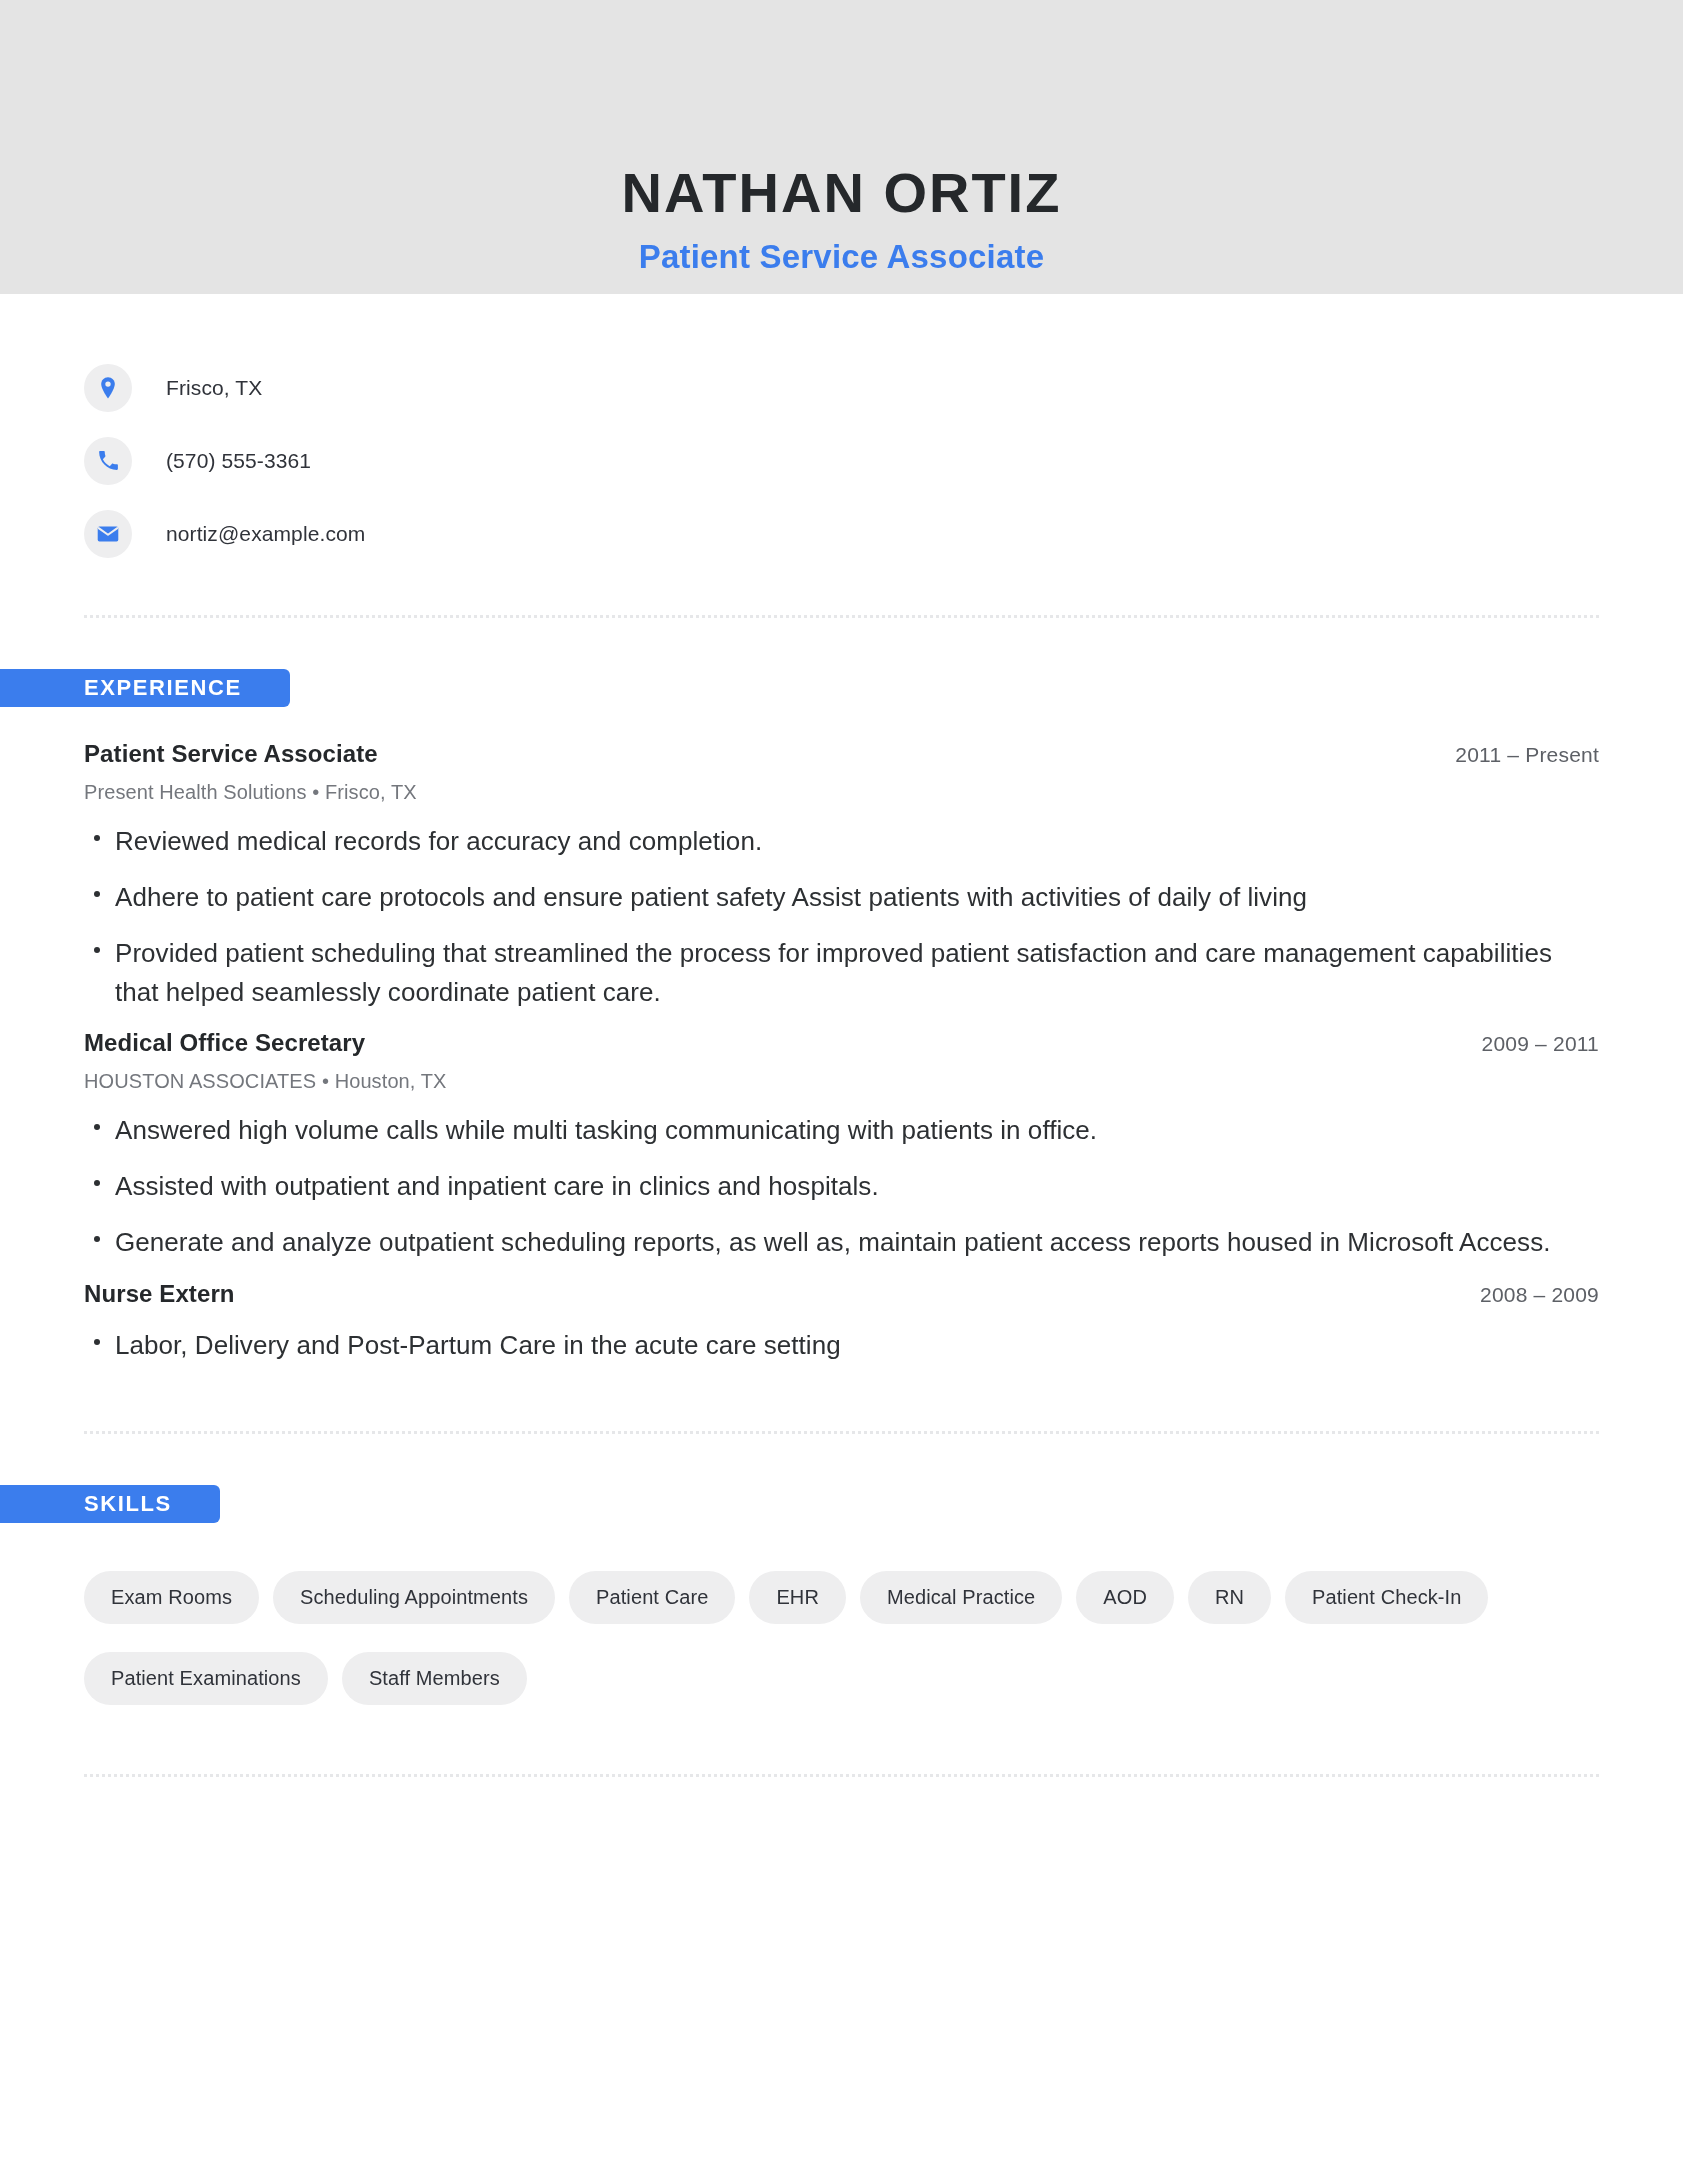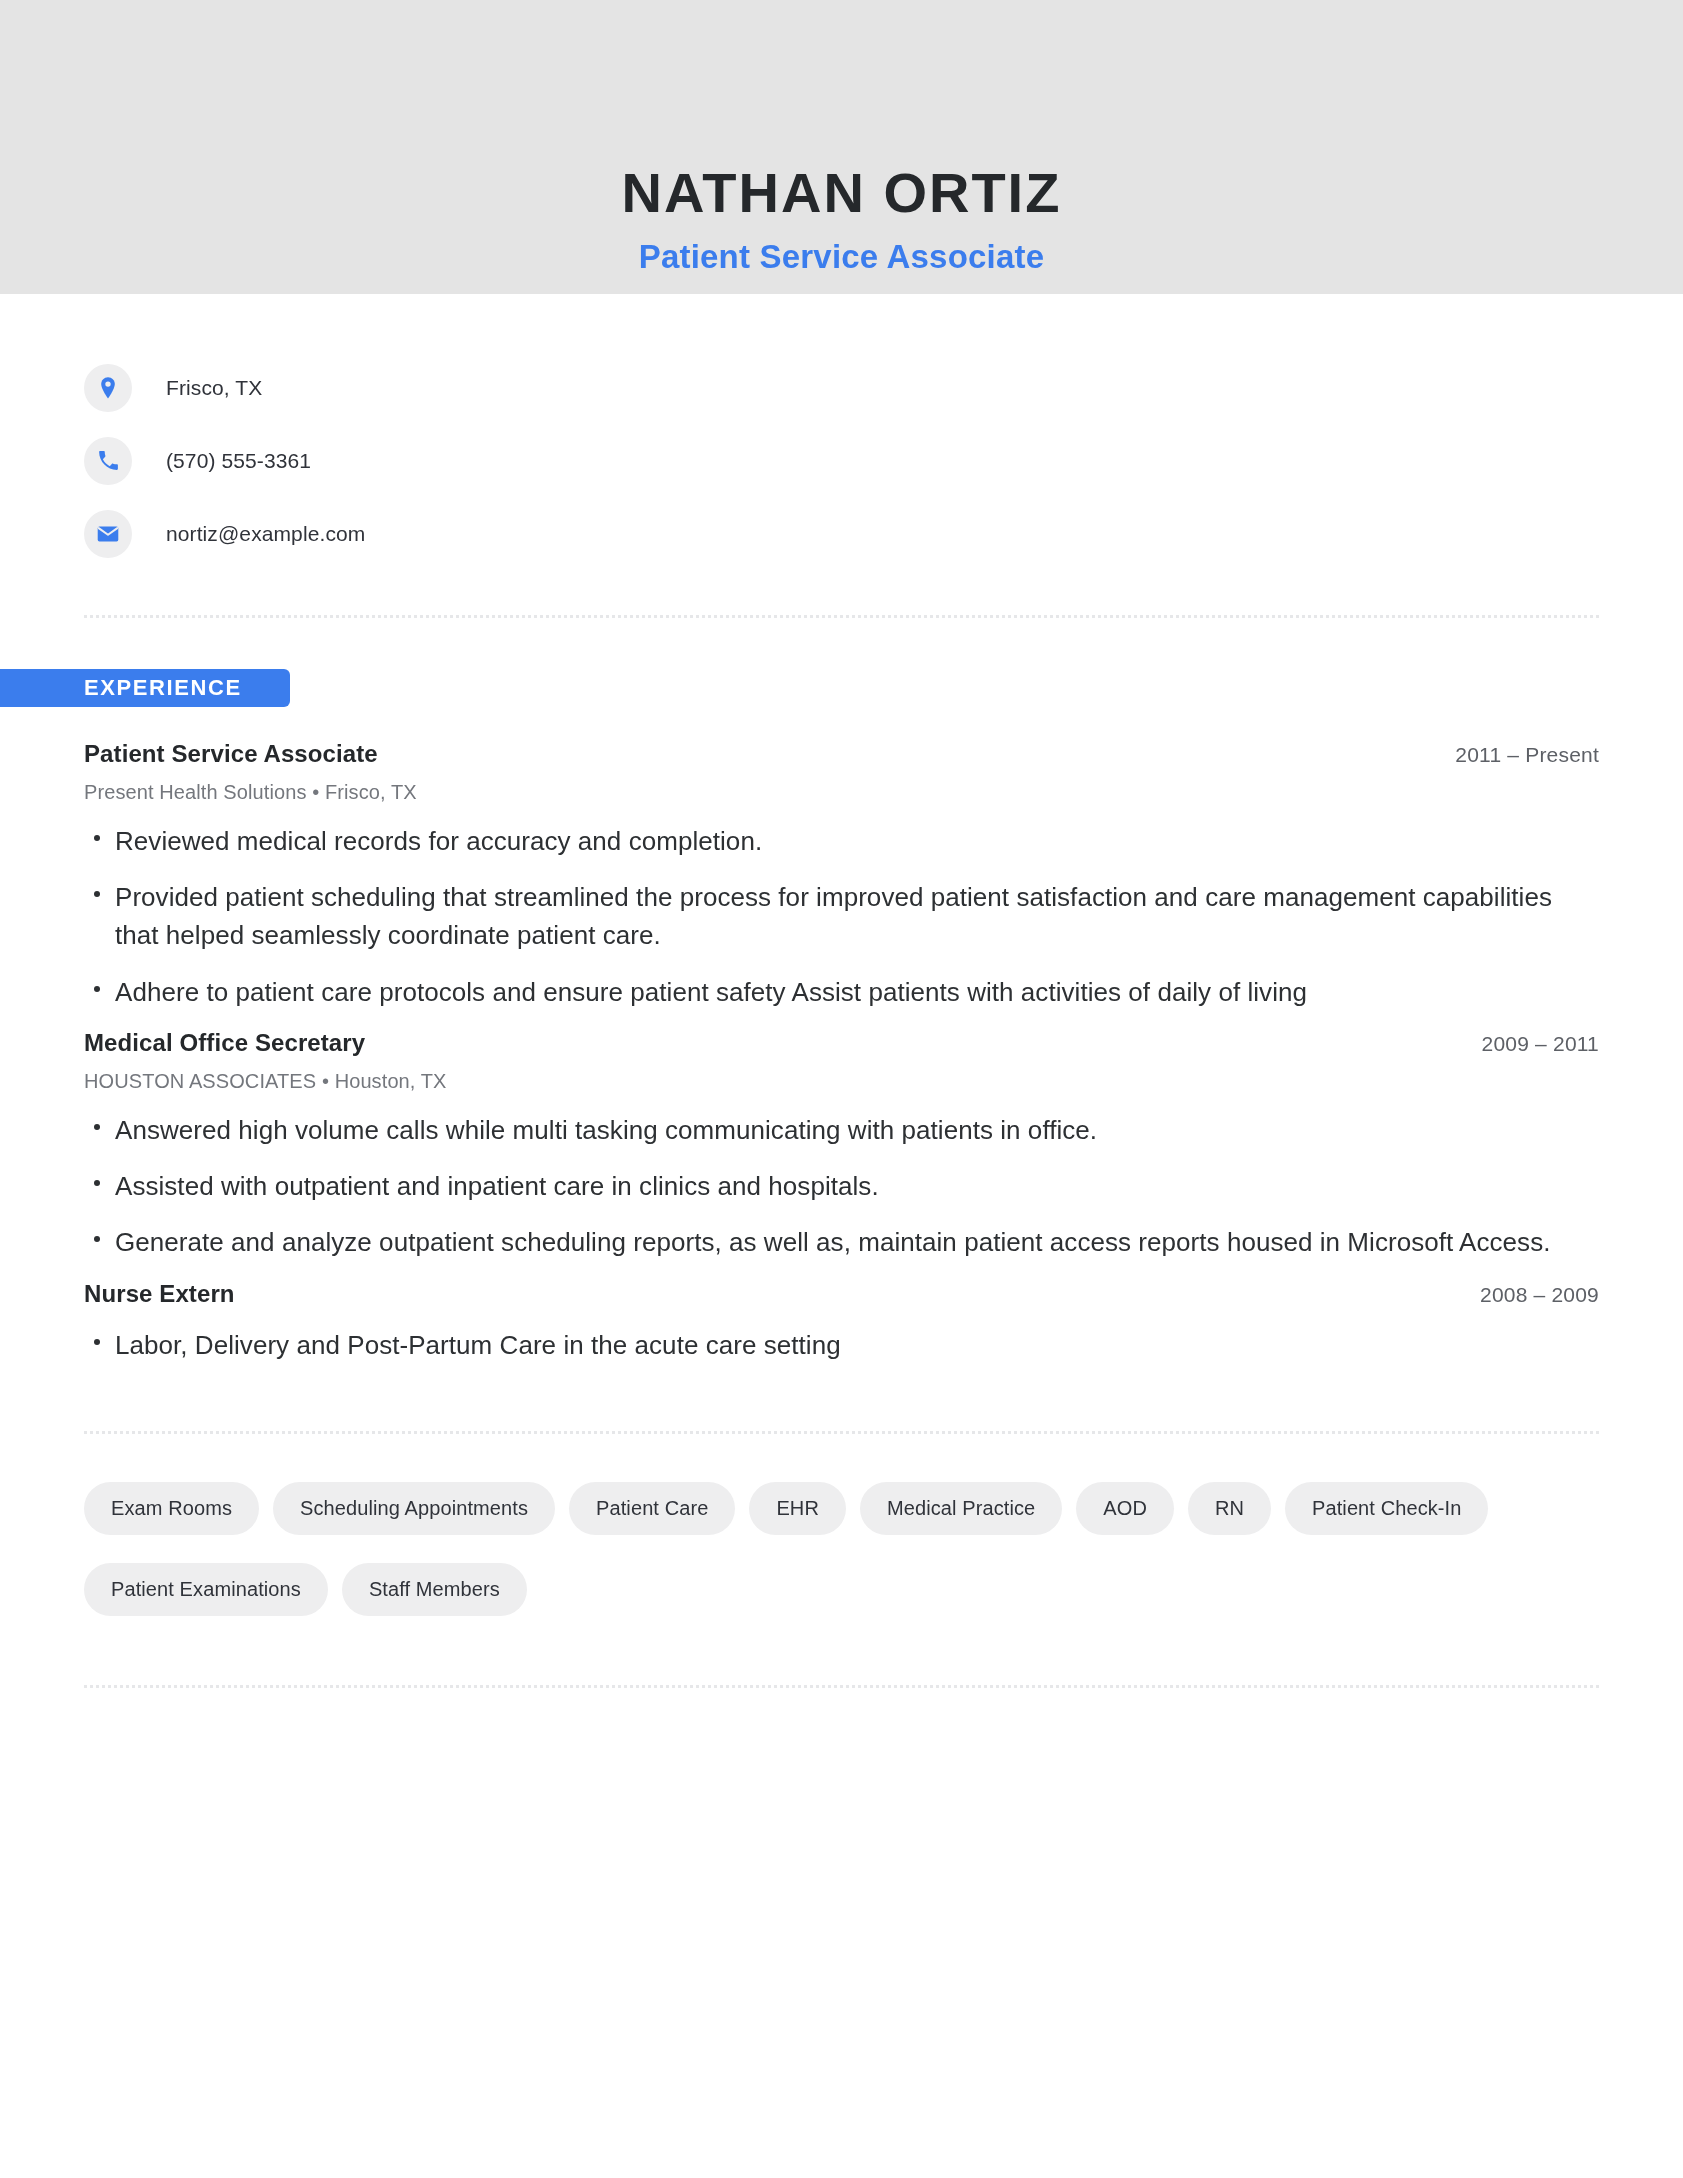--- a/index.html
+++ b/index.html
@@ -242,22 +242,22 @@
   <div class="exp-list">
 
     <div class="exp-entry">
       <div class="exp-head">
         <span class="exp-title">Patient Service Associate</span>
         <span class="exp-dates">2011 – Present</span>
       </div>
       <div class="exp-company">Present Health Solutions  •  Frisco, TX</div>
       <ul class="exp-bullets">
         <li>Reviewed medical records for accuracy and completion.</li>
+        <li>Adhere to patient care protocols and ensure patient safety Assist patients with activities of daily of living</li>
         <li>Provided patient scheduling that streamlined the process for improved patient satisfaction and care management capabilities that helped seamlessly coordinate patient care.</li>
-        <li>Adhere to patient care protocols and ensure patient safety Assist patients with activities of daily of living</li>
       </ul>
     </div>
 
     <div class="exp-entry">
       <div class="exp-head">
         <span class="exp-title">Medical Office Secretary</span>
         <span class="exp-dates">2009 – 2011</span>
       </div>
       <div class="exp-company">HOUSTON ASSOCIATES  •  Houston, TX</div>
       <ul class="exp-bullets">
@@ -274,20 +274,23 @@
       </div>
       <ul class="exp-bullets">
         <li>Labor, Delivery and Post-Partum Care in the acute care setting</li>
       </ul>
     </div>
 
   </div>
 
   <div class="divider divider-exp"></div>
 
+  <div class="banner-wrap">
+    <span class="section-banner">SKILLS</span>
+  </div>
 
   <div class="skills-wrap">
     <span class="chip">Exam Rooms</span>
     <span class="chip">Scheduling Appointments</span>
     <span class="chip">Patient Care</span>
     <span class="chip">EHR</span>
     <span class="chip">Medical Practice</span>
     <span class="chip">AOD</span>
     <span class="chip">RN</span>
     <span class="chip">Patient Check-In</span>

